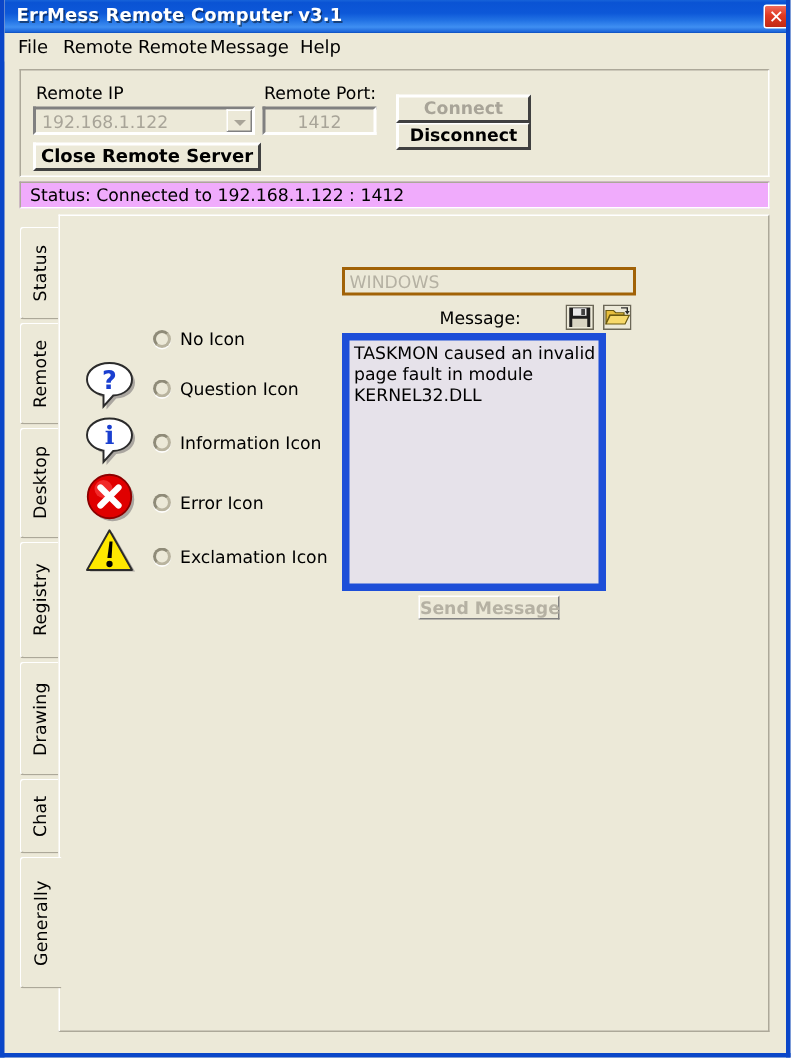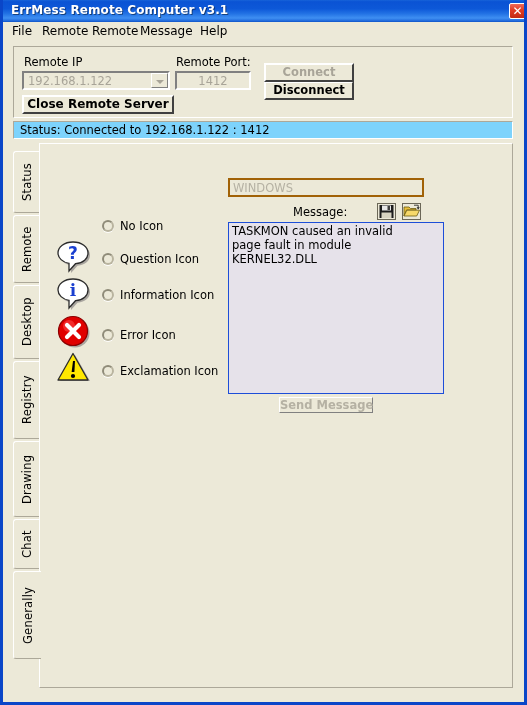--- a/index.html
+++ b/index.html
@@ -195,21 +195,21 @@
     line-height: 15px;
     font-size: 12px;
   }
 
   
   #statusbar {
     position: absolute;
     left: 10px; top: 121px;
     width: 500px; height: 18px;
     box-sizing: border-box;
-    background: #7dd3fc;
+    background: #f0abfc;
     border: 1px solid;
     border-color: #aca899 #ffffff #ffffff #aca899;
   }
   #statusbar .txt {
     position: absolute;
     left: 6px; top: 1px;
     font-size: 11.5px;
     color: #000000;
     line-height: 14px;
     white-space: nowrap;
@@ -322,24 +322,24 @@
     position: absolute;
     left: 3px; top: 1px;
     font-size: 11.5px;
     color: #b5b1a3;
     line-height: 15px;
     white-space: nowrap;
   }
   #message-box {
     position: absolute;
     left: 188px; top: 78px;
-    width: 216px; height: 172px;
+    width: 176px; height: 172px;
     box-sizing: border-box;
     background: #e6e2ea;
-    border: 1px solid #1d4ed8;
+    border: 5px solid #1d4ed8;
     cursor: text;
     overflow: hidden;
   }
   #message-box .value {
     position: absolute;
     left: 3px; top: 1px;
     width: 186px;
     font-size: 11.5px;
     color: #000000;
     line-height: 14px;

